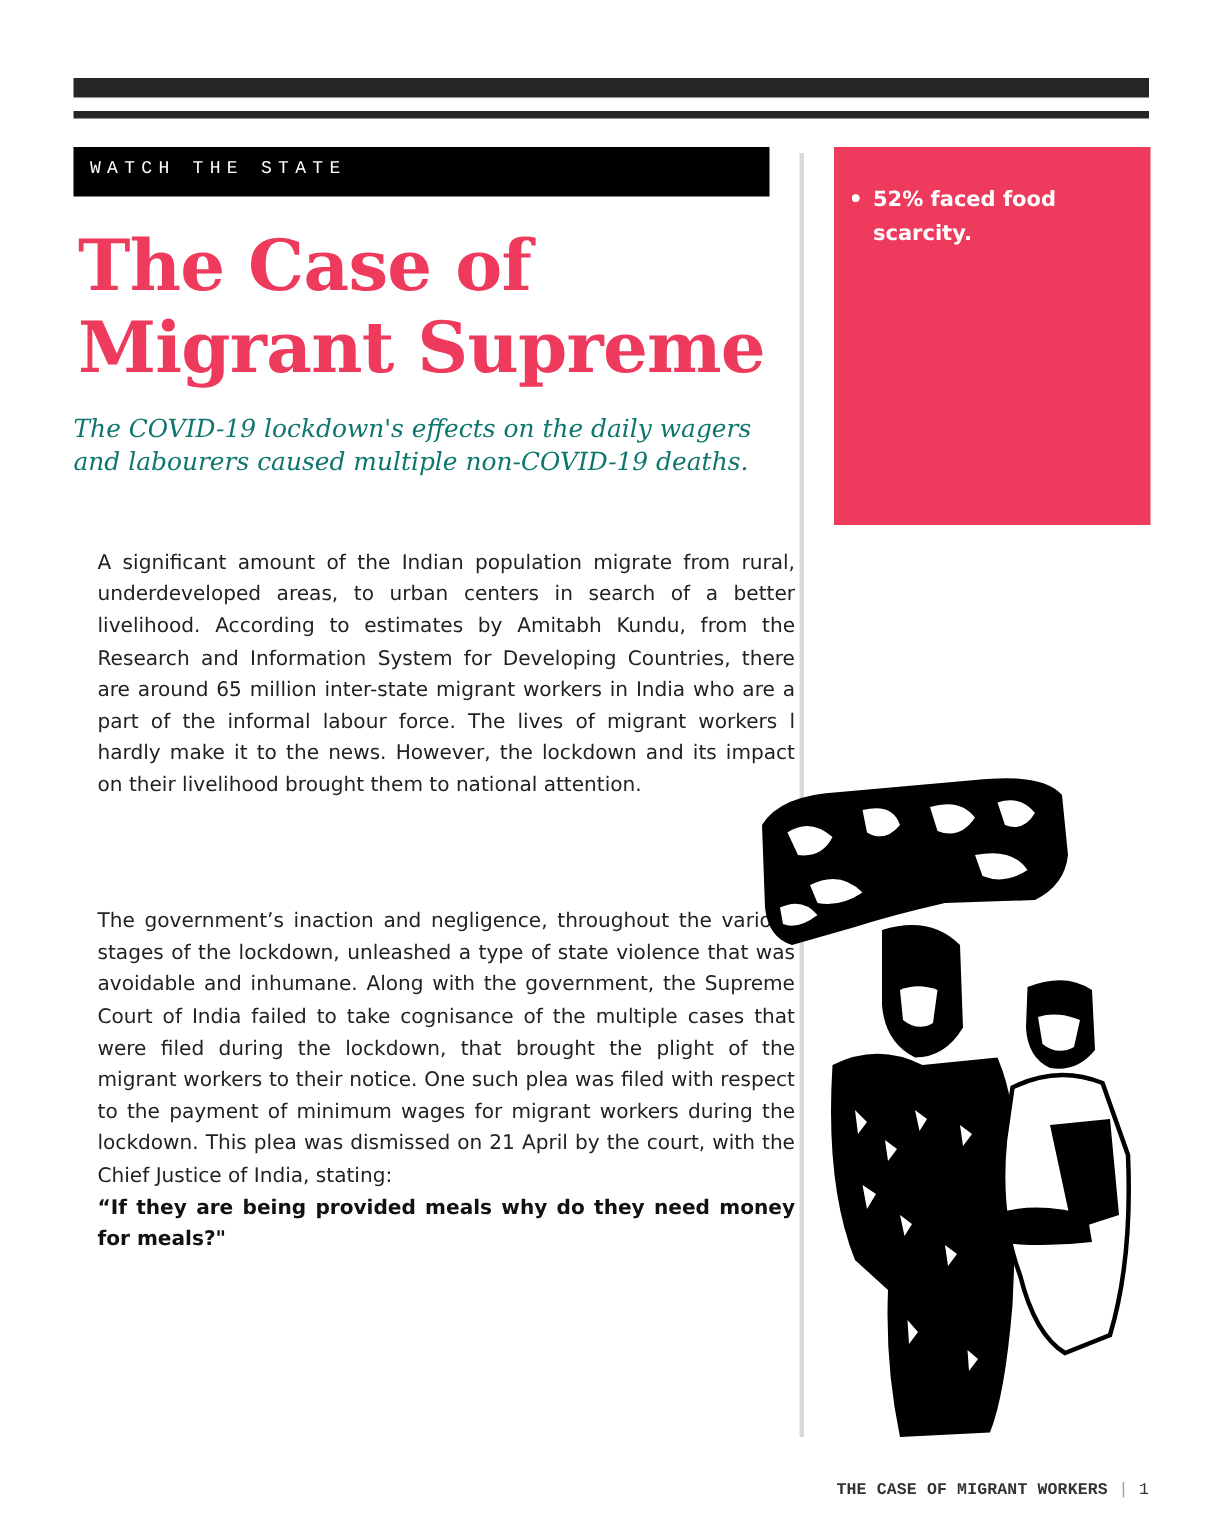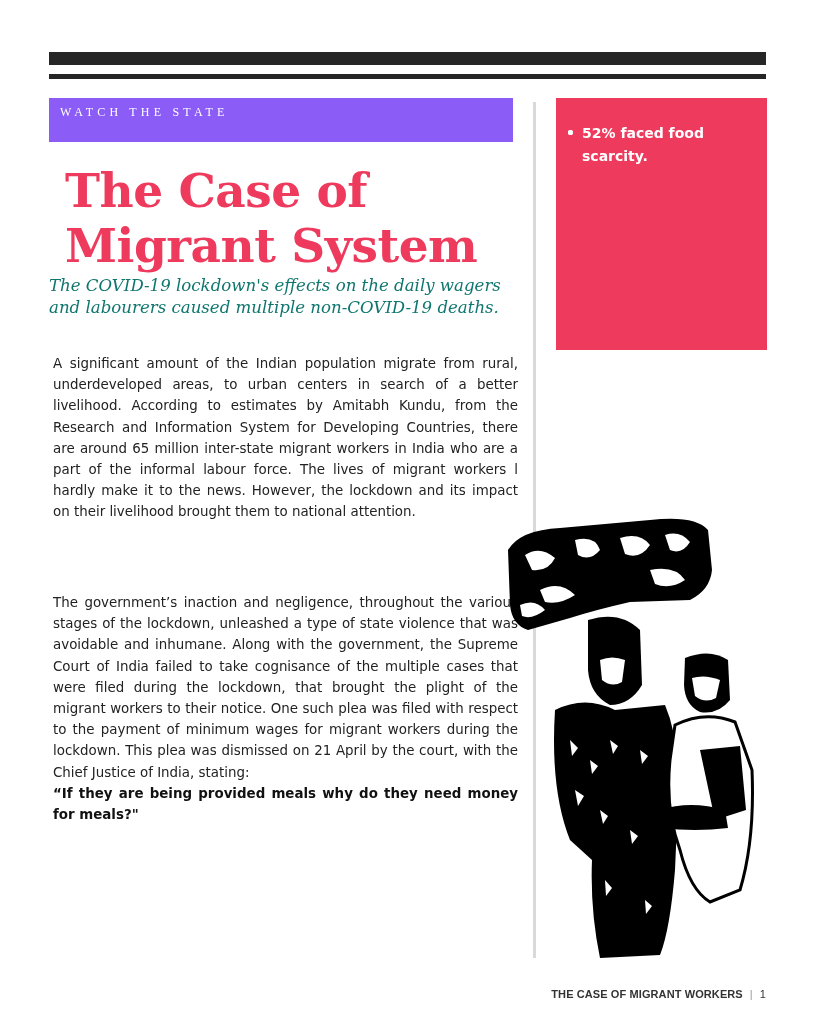--- a/index.html
+++ b/index.html
@@ -1,49 +1,49 @@
 <!DOCTYPE html>
 <html><head>
 <meta charset="utf-8">
 <style>
   html,body{margin:0;padding:0;background:#fff;}
   body{width:819px;height:1023px;position:relative;overflow:hidden;font-family:"DejaVu Sans","Liberation Sans",sans-serif;}
   .rule-thick{position:absolute;left:49px;top:52px;width:717px;height:13px;background:#262626;}
   .rule-thin{position:absolute;left:49px;top:74px;width:717px;height:5px;background:#262626;}
-  .kicker{position:absolute;left:49px;top:98px;width:464px;height:44px;background:#8b5cf6;color:#fff;
-    font-family:Liberation Serif, serif;font-size:12px;letter-spacing:4.2px;line-height:29px;padding-left:11px;box-sizing:border-box;transform-origin:left;}
-  .title{position:absolute;left:48px;top:146px;margin:17px;color:#ee3a5d;font-family:"DejaVu Serif",serif;font-weight:bold;
+  .kicker{position:absolute;left:49px;top:98px;width:464px;height:33px;background:#000000;color:#fff;
+    font-family:Liberation Mono, monospace;font-size:12px;letter-spacing:4.2px;line-height:29px;padding-left:11px;box-sizing:border-box;transform-origin:left;}
+  .title{position:absolute;left:48px;top:146px;margin:4px;color:#ee3a5d;font-family:"DejaVu Serif",serif;font-weight:bold;
     font-size:47px;line-height:55px;letter-spacing:-0.5px;}
   .subtitle{position:absolute;left:49px;top:275px;width:480px;margin:0;color:#0f766e;font-family:"DejaVu Serif",serif;font-style:italic;
     font-size:16.6px;line-height:22px;}
-  .body{position:absolute;left:49px;width:465px;margin:4px;color:#222;font-family:"DejaVu Sans",sans-serif;font-size:13.4px;line-height:21.2px;text-align:justify;}
+  .body{position:absolute;left:49px;width:465px;margin:16px;color:#222;font-family:"DejaVu Sans",sans-serif;font-size:13.4px;line-height:21.2px;text-align:justify;}
   .p1{top:349px;}
   .p2{top:588px;}
   .quote{font-weight:bold;color:#111;}
   .divider{position:absolute;left:533px;top:102px;width:3px;height:856px;background:#d9d9d9;}
   .callout{position:absolute;left:556px;top:98px;width:211px;height:252px;background:#ee3a5d;box-sizing:border-box;padding:24px 10px 0 10px;}
   .callout ul{margin:0;padding:0;list-style:none;}
   .callout li{position:relative;padding-left:16px;color:#fff;font-family:"DejaVu Sans",sans-serif;font-weight:bold;font-size:14px;line-height:22.6px;}
   .callout li .bullet{position:absolute;left:0;top:0;}
   .photo{position:absolute;left:500px;top:510px;width:265px;height:450px;}
-  .footer{position:absolute;right:53px;top:988px;font-family:Liberation Sans, sans-serif;font-weight:bold;font-size:11px;color:#333;letter-spacing:0.1px;}
+  .footer{position:absolute;right:53px;top:988px;font-family:Liberation Mono, monospace;font-weight:bold;font-size:11px;color:#333;letter-spacing:0.1px;}
   .footer .sep{font-weight:normal;color:#999;margin:0 7px;}
   .footer .num{font-weight:normal;color:#333;}
 </style>
 </head>
 <body>
 
 <div class="rule-thick"></div>
 <div class="rule-thin"></div>
 
 <div class="kicker">WATCH THE STATE</div>
 
 <h1 class="title">
   <span>The Case of</span><br>
-  <span>Migrant System</span>
+  <span>Migrant Supreme</span>
 </h1>
 
 <p class="subtitle">The COVID-19 lockdown's effects on the daily wagers and labourers caused multiple non-COVID-19 deaths.</p>
 
 <p class="body p1">A significant amount of the Indian population migrate from rural, underdeveloped areas, to urban centers in search of a better livelihood. According to estimates by Amitabh Kundu, from the Research and Information System for Developing Countries, there are around 65 million inter-state migrant workers in India who are a part of the informal labour force. The lives of migrant workers l hardly make it to the news. However, the lockdown and its impact on their livelihood brought them to national attention.</p>
 
 <div class="body p2">
   <span>The government’s inaction and negligence, throughout the various stages of the lockdown, unleashed a type of state violence that was avoidable and inhumane. Along with the government, the Supreme Court of India failed to take cognisance of the multiple cases that were filed during the lockdown, that brought the plight of the migrant workers to their notice. One such plea was filed with respect to the payment of minimum wages for migrant workers during the lockdown. This plea was dismissed on 21 April by the court, with the Chief Justice of India, stating:</span><br>
   <span class="quote">“If they are being provided meals why do they need money for meals?"</span>
 </div>

